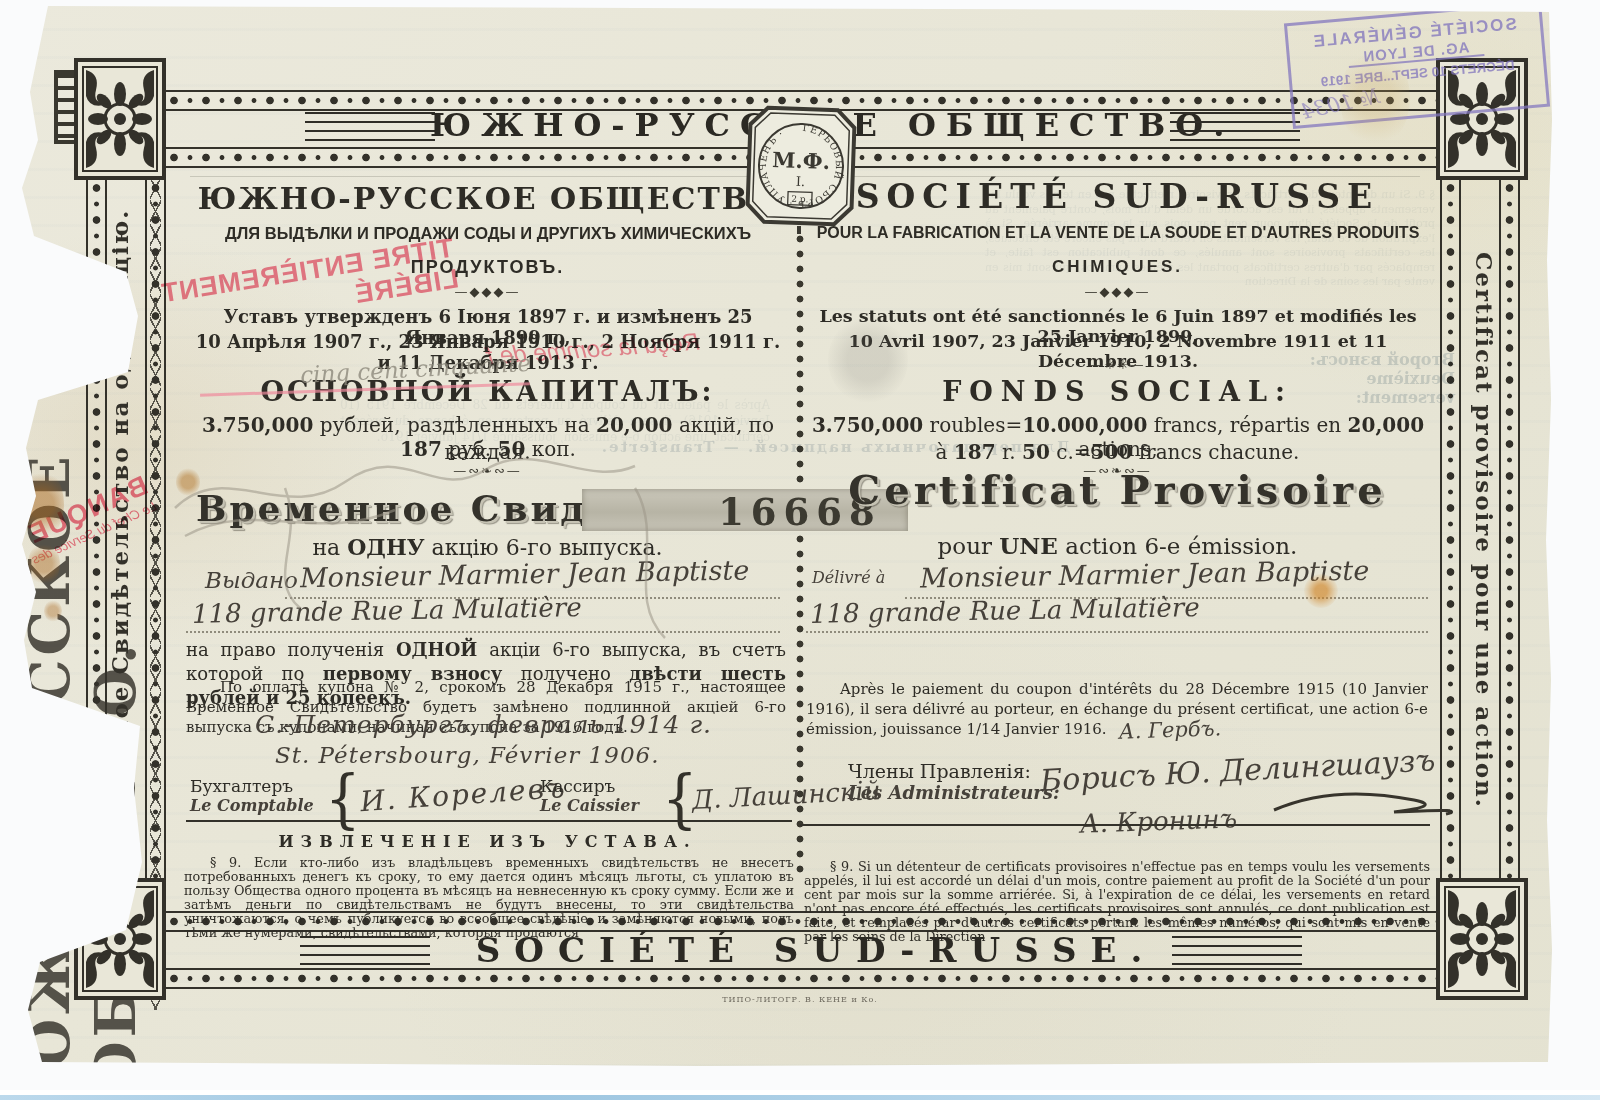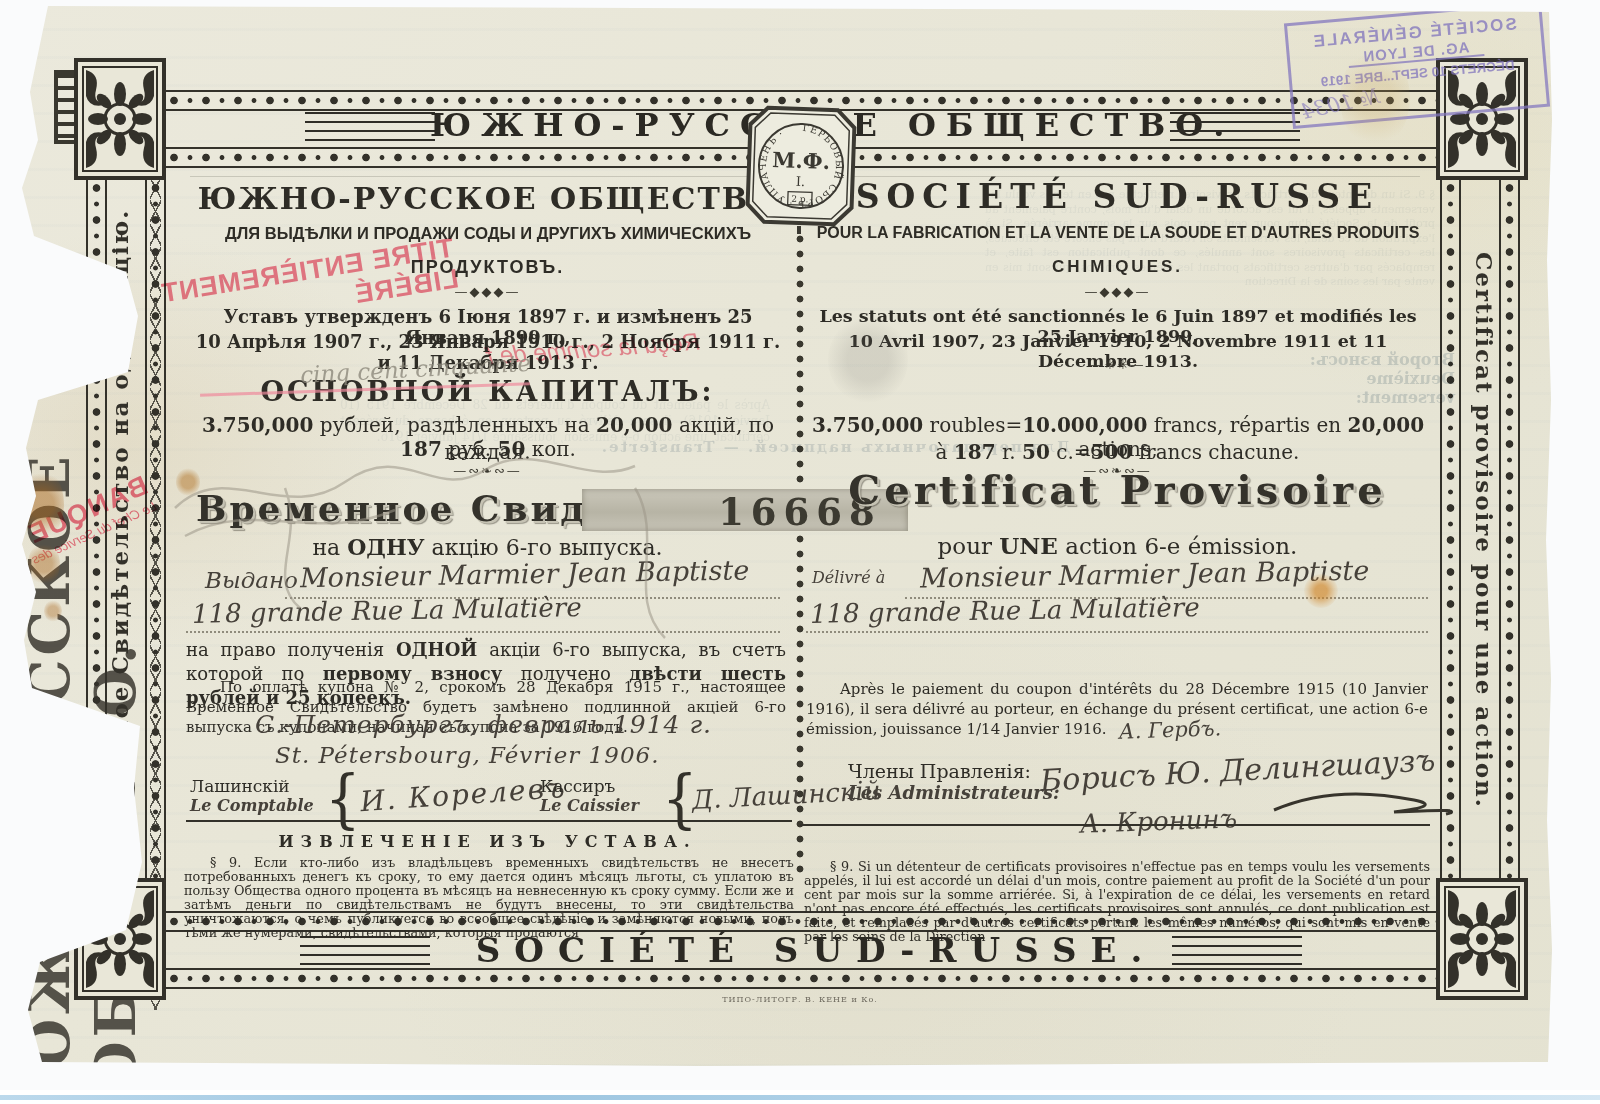--- a/index.html
+++ b/index.html
@@ -177,21 +177,21 @@
 
     <div class="abs just" style="left:186px;top:638px;width:600px;font-size:18px">
       <span>на право полученія </span><span class="b">ОДНОЙ</span><span> акціи 6-го выпуска, въ счетъ которой по </span><span class="b">первому взносу</span><span> получено </span><span class="b">двѣсти шесть рублей и 25 копеекъ.</span>
     </div>
     <div class="abs just" style="left:186px;top:678px;width:600px;font-size:15px;text-indent:34px">По оплатѣ купона № 2, срокомъ 28 Декабря 1915 г., настоящее Временное Свидѣтельство будетъ замѣнено подлинной акціей 6-го выпуска съ купонами, начиная съ купона за 1916 годъ.</div>
 
     <div class="abs script" style="left:255px;top:710px;font-size:25px;letter-spacing:1px">С.-Петербургъ, февраль 1914 г.</div>
     <div class="abs script" style="left:275px;top:742px;font-size:23px;letter-spacing:1px">St. Pétersbourg, Février 1906.</div>
 
     <div class="abs" style="left:190px;top:776px;font-size:17px">
-      <div>Лашинскій</div>
+      <div>Бухгалтеръ</div>
       <div class="script b" style="font-size:16px">Le Comptable</div>
     </div>
     <div class="abs brace" style="left:325px;top:766px">{</div>
     <div class="abs script" style="left:360px;top:778px;font-size:28px;transform:rotate(-4deg);letter-spacing:2px">И. Корелевъ</div>
     <div class="abs" style="left:540px;top:776px;font-size:17px">
       <div>Кассиръ</div>
       <div class="script b" style="font-size:16px">Le Caissier</div>
     </div>
     <div class="abs brace" style="left:662px;top:766px">{</div>
     <div class="abs script" style="left:692px;top:780px;font-size:26px;transform:rotate(-3deg);white-space:nowrap">Д. Лашинскій</div>
@@ -200,20 +200,21 @@
     <div class="abs ctr b" style="left:195px;top:832px;width:585px;font-size:16px;letter-spacing:7px">ИЗВЛЕЧЕНІЕ ИЗЪ УСТАВА.</div>
     <div class="abs just" style="left:184px;top:856px;width:610px;font-size:12.8px;line-height:1.1;text-indent:26px">§ 9.  Если кто-либо изъ владѣльцевъ временныхъ свидѣтельствъ не внесетъ потребованныхъ денегъ къ сроку, то ему дается одинъ мѣсяцъ льготы, съ уплатою въ пользу Общества одного процента въ мѣсяцъ на невнесенную къ сроку сумму. Если же и затѣмъ деньги по свидѣтельствамъ не будутъ внесены, то эти свидѣтельства уничтожаются, о чемъ публикуется во всеобщее свѣдѣніе, и замѣняются новыми, подъ тѣми же нумерами, свидѣтельствами, которыя продаются</div>
 
     <div class="abs ctr b" style="left:815px;top:177px;width:605px;font-size:33px;letter-spacing:7px">SOCIÉTÉ SUD-RUSSE</div>
     <div class="abs ctr b sans" style="left:808px;top:224px;width:620px;font-size:16px">POUR LA FABRICATION ET LA VENTE DE LA SOUDE ET D'AUTRES PRODUITS</div>
     <div class="abs ctr b sans" style="left:815px;top:257px;width:605px;font-size:17px;letter-spacing:3px">CHIMIQUES.</div>
     <div class="abs ctr orn-small" style="left:815px;top:284px;width:605px">—◆◆◆—</div>
     <div class="abs ctr b" style="left:806px;top:306px;width:624px;font-size:17.5px">Les statuts ont été sanctionnés le 6 Juin 1897 et modifiés les 25 Janvier 1899,</div>
     <div class="abs ctr b" style="left:810px;top:331px;width:616px;font-size:17.5px">10 Avril 1907, 23 Janvier 1910, 2 Novembre 1911 et 11 Décembre 1913.</div>
     <div class="abs ctr orn-small" style="left:815px;top:357px;width:605px">—✳✳—</div>
+    <div class="abs ctr b" style="left:815px;top:376px;width:605px;font-size:27px;letter-spacing:8px">FONDS SOCIAL:</div>
     <div class="abs ctr" style="left:806px;top:413px;width:624px;font-size:20px">
       <span class="b">3.750,000</span><span> roubles=</span><span class="b">10.000,000</span><span> francs, répartis en </span><span class="b">20,000</span><span> actions,</span>
     </div>
     <div class="abs ctr" style="left:815px;top:440px;width:605px;font-size:20px">
       <span>à </span><span class="b">187</span><span> r. </span><span class="b">50</span><span> c.=</span><span class="b">500</span><span> francs chacune.</span>
     </div>
     <div class="abs ctr orn-small" style="left:815px;top:463px;width:605px">—∾❧∾—</div>
 
     <div class="abs ctr ornate" style="left:815px;top:466px;width:605px;font-size:40px;letter-spacing:4px">Certificat Provisoire</div>
     <div class="abs ctr" style="left:815px;top:532px;width:605px;font-size:23px">

